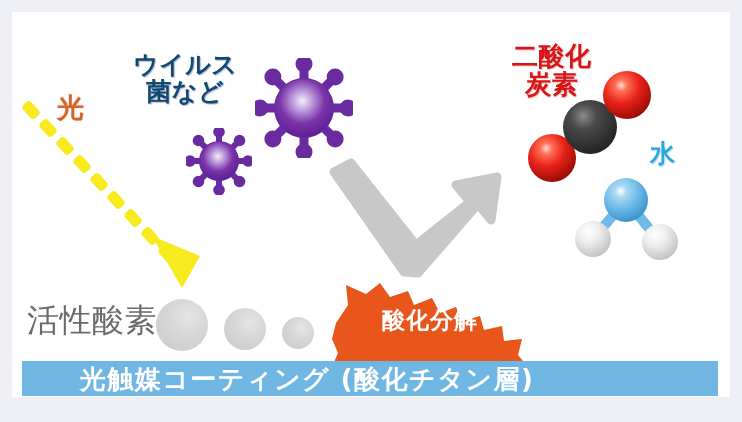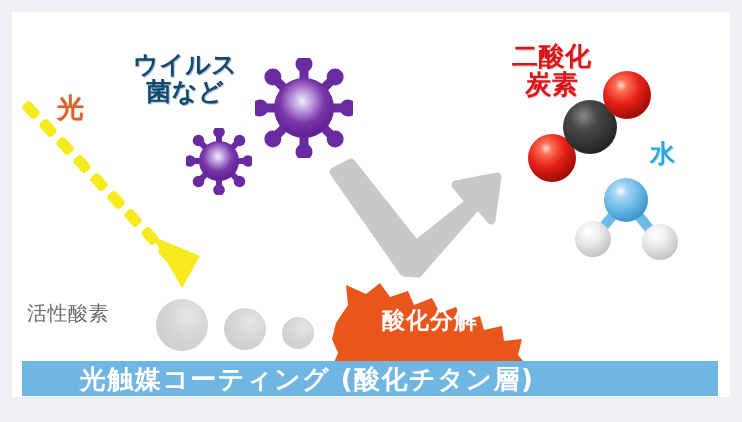--- a/index.html
+++ b/index.html
@@ -73,21 +73,21 @@
     left: 650px;
     top: 140px;
     font-size: 25px;
     color: #2ba7e0;
     text-shadow: 1px 1px 1px rgba(120,190,225,.5);
   }
 
   #label-ros {
     left: 27px;
     top: 303px;
-    font-size: 20px;
+    font-size: 32px;
     color: #6b6b6b;
     font-weight: normal;
   }
 
   
   #light-beam { left: 0; top: 0; width: 742px; height: 422px; pointer-events: none; }
 
   
   .virus { position: absolute; }
 

